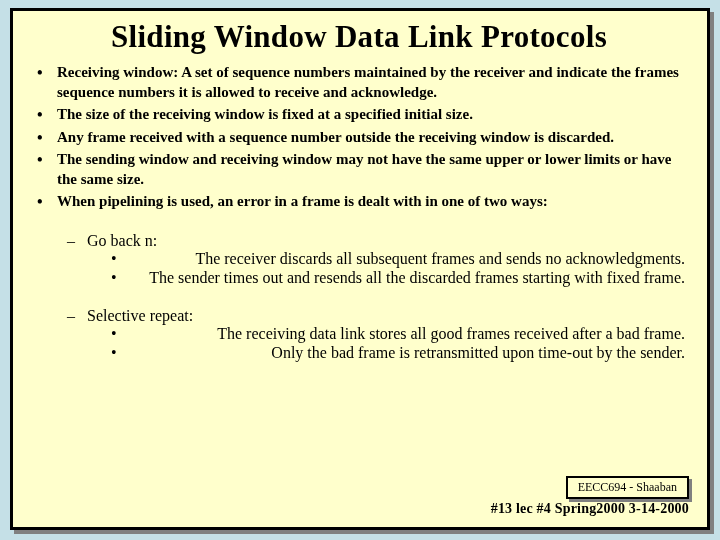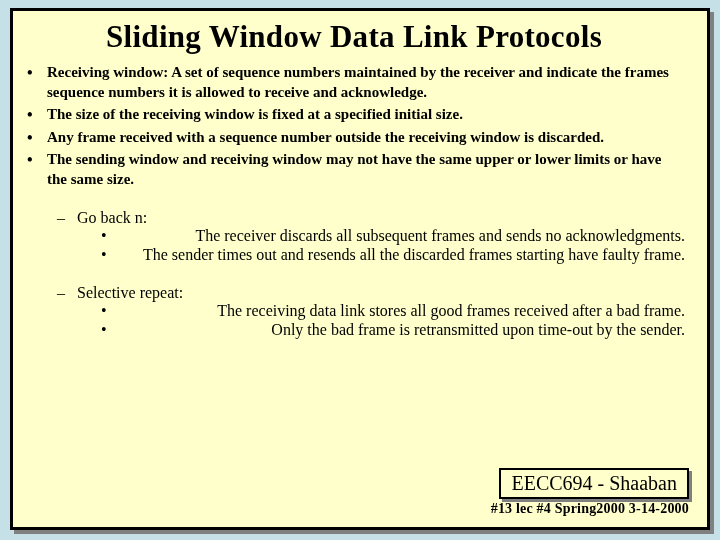--- a/index.html
+++ b/index.html
@@ -12,21 +12,21 @@
   }
   .slide {
     position: absolute;
     top: 8px;
     left: 10px;
     right: 10px;
     bottom: 10px;
     background: #ffffcc;
     border: 3px solid #000;
     box-shadow: 4px 4px 0 #808080;
-    padding: 8px 22px 12px 10px;
+    padding: 8px 22px 12px 20px;
     overflow: hidden;
   }
   .title {
     font-size: 31px;
     font-weight: bold;
     text-align: center;
     margin-bottom: 8px;
     letter-spacing: 0.3px;
   }
   .bullets {
@@ -85,21 +85,21 @@
     position: absolute;
     right: 18px;
     bottom: 10px;
     text-align: right;
   }
   .course {
     display: inline-block;
     background: #ffffcc;
     border: 2px solid #000;
     box-shadow: 3px 3px 0 #808080;
-    font-size: 20px;
+    font-size: 12px;
     font-weight: normal;
     padding: 2px 10px;
     margin-bottom: 2px;
     margin-left: 36px;
   }
   .lecinfo {
     font-size: 14px;
     font-weight: bold;
     letter-spacing: 0.2px;
   }
@@ -110,28 +110,29 @@
 <div class="slide">
   <h1 class="title">Sliding Window Data Link Protocols</h1>
 
   <ul class="bullets">
     <li>
       <span class="term">Receiving window:</span><span>  A set of sequence numbers maintained by the receiver and indicate the frames sequence numbers it is allowed to receive and acknowledge.</span>
     </li>
     <li><span>The size of the receiving window is fixed at a specified initial size.</span></li>
     <li><span>Any frame received with a sequence number outside the receiving window is discarded.</span></li>
     <li><span>The sending window and receiving window may not have the same upper or lower limits or have the same size.</span></li>
+    <li><span>When pipelining is used, an error in a frame is dealt with in one of two ways:</span></li>
   </ul>
 
   <ul class="subgroup">
     <li class="dash">
       <span>Go back n:</span>
       <ul class="sublist">
         <li><span>The receiver discards all subsequent frames and sends no acknowledgments.</span></li>
-        <li><span>The sender times out and resends all the discarded frames starting have faulty frame.</span></li>
+        <li><span>The sender times out and resends all the discarded frames starting with fixed frame.</span></li>
       </ul>
     </li>
     <li class="dash">
       <span>Selective repeat:</span>
       <ul class="sublist">
         <li><span>The receiving data link stores all good frames received after a bad frame.</span></li>
         <li><span>Only the bad frame is retransmitted upon time-out by the sender.</span></li>
       </ul>
     </li>
   </ul>

